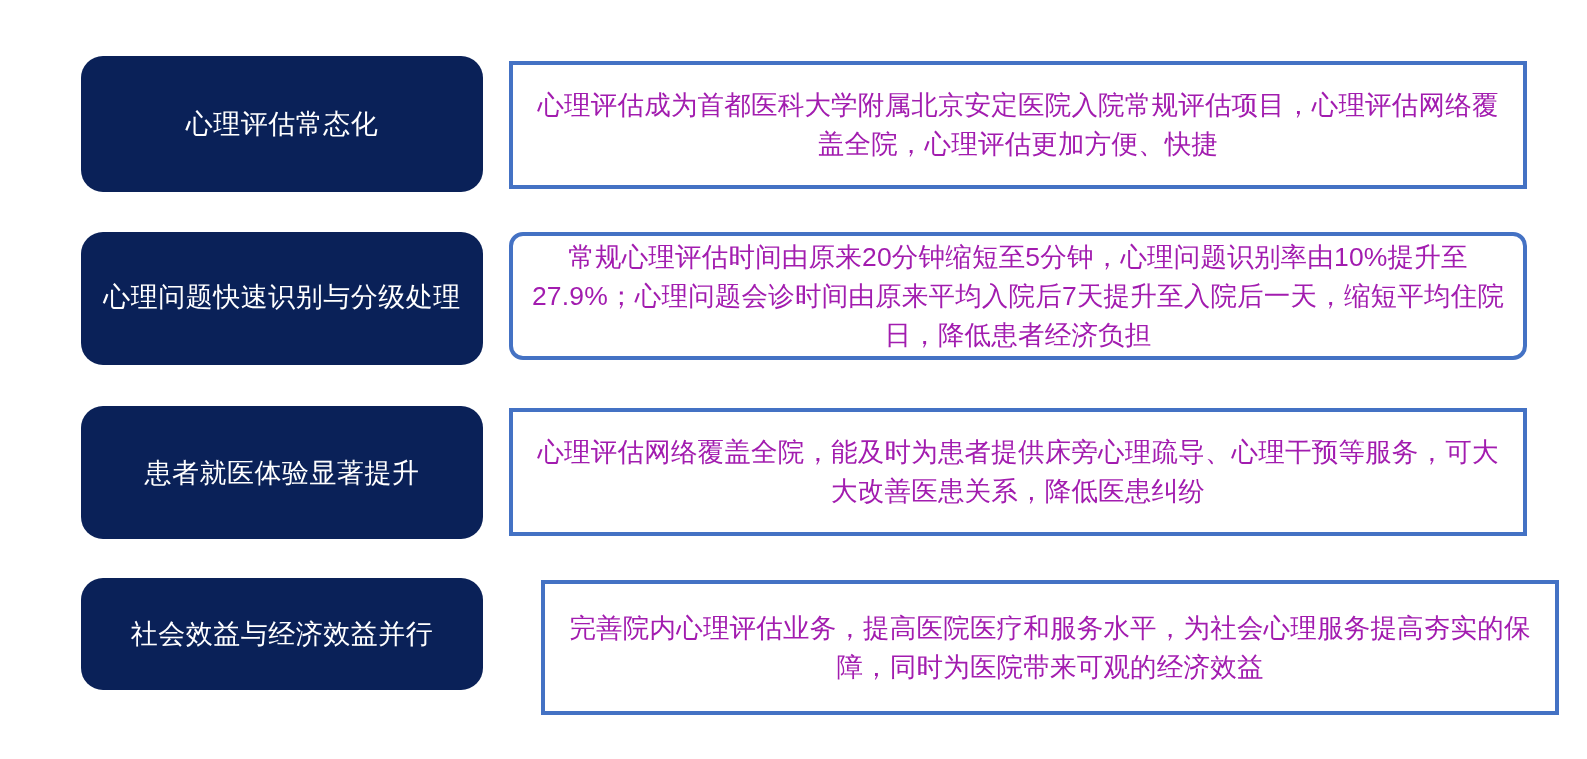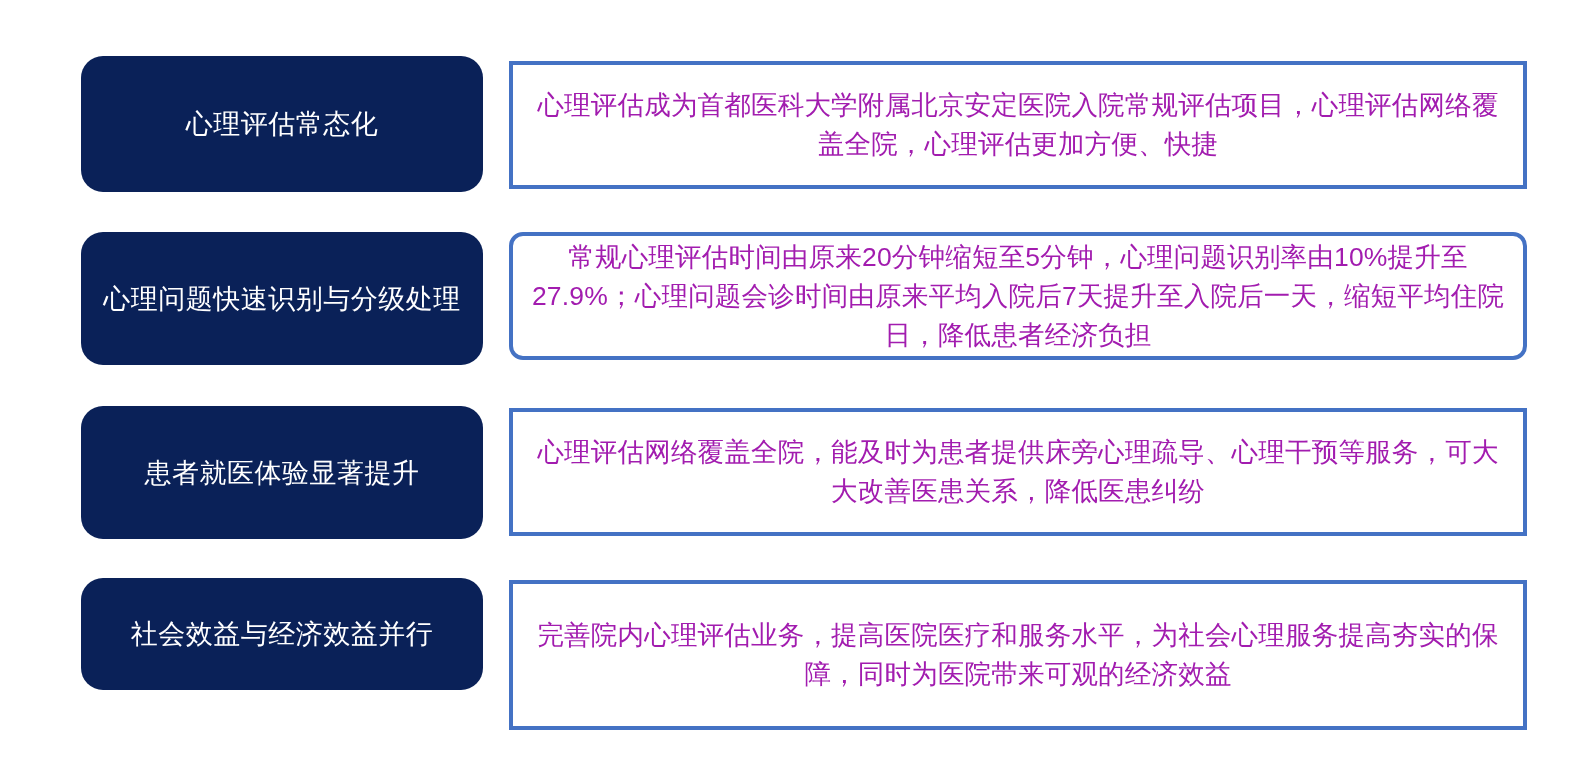--- a/index.html
+++ b/index.html
@@ -63,28 +63,28 @@
     font-size: 26.5px;
     line-height: 39px;
     text-align: center;
     letter-spacing: 0.2px;
   }
 
   
   .r1 .label-box   { top: 56px;  height: 136px; }
   .r1 .content-box { top: 61px;  height: 128px; }
 
-  .r2 .label-box   { top: 232px; height: 133px; }
+  .r2 .label-box   { top: 232px; height: 133px; font-family: Liberation Mono, monospace; }
   .r2 .content-box { top: 232px; height: 128px; border-radius: 14px; }
 
   .r3 .label-box   { top: 406px; height: 133px; }
   .r3 .content-box { top: 408px; height: 128px; }
 
   .r4 .label-box   { top: 578px; height: 112px; }
-  .r4 .content-box { top: 580px; height: 150px; }
+  .r4 .content-box { top: 580px; height: 135px; margin-left: 32px; }
 </style>
 </head>
 <body>
 
 <div class="board">
 
   <div class="row r1">
     <div class="label-box">
       <span class="label-text">心理评估常态化</span>
     </div>

